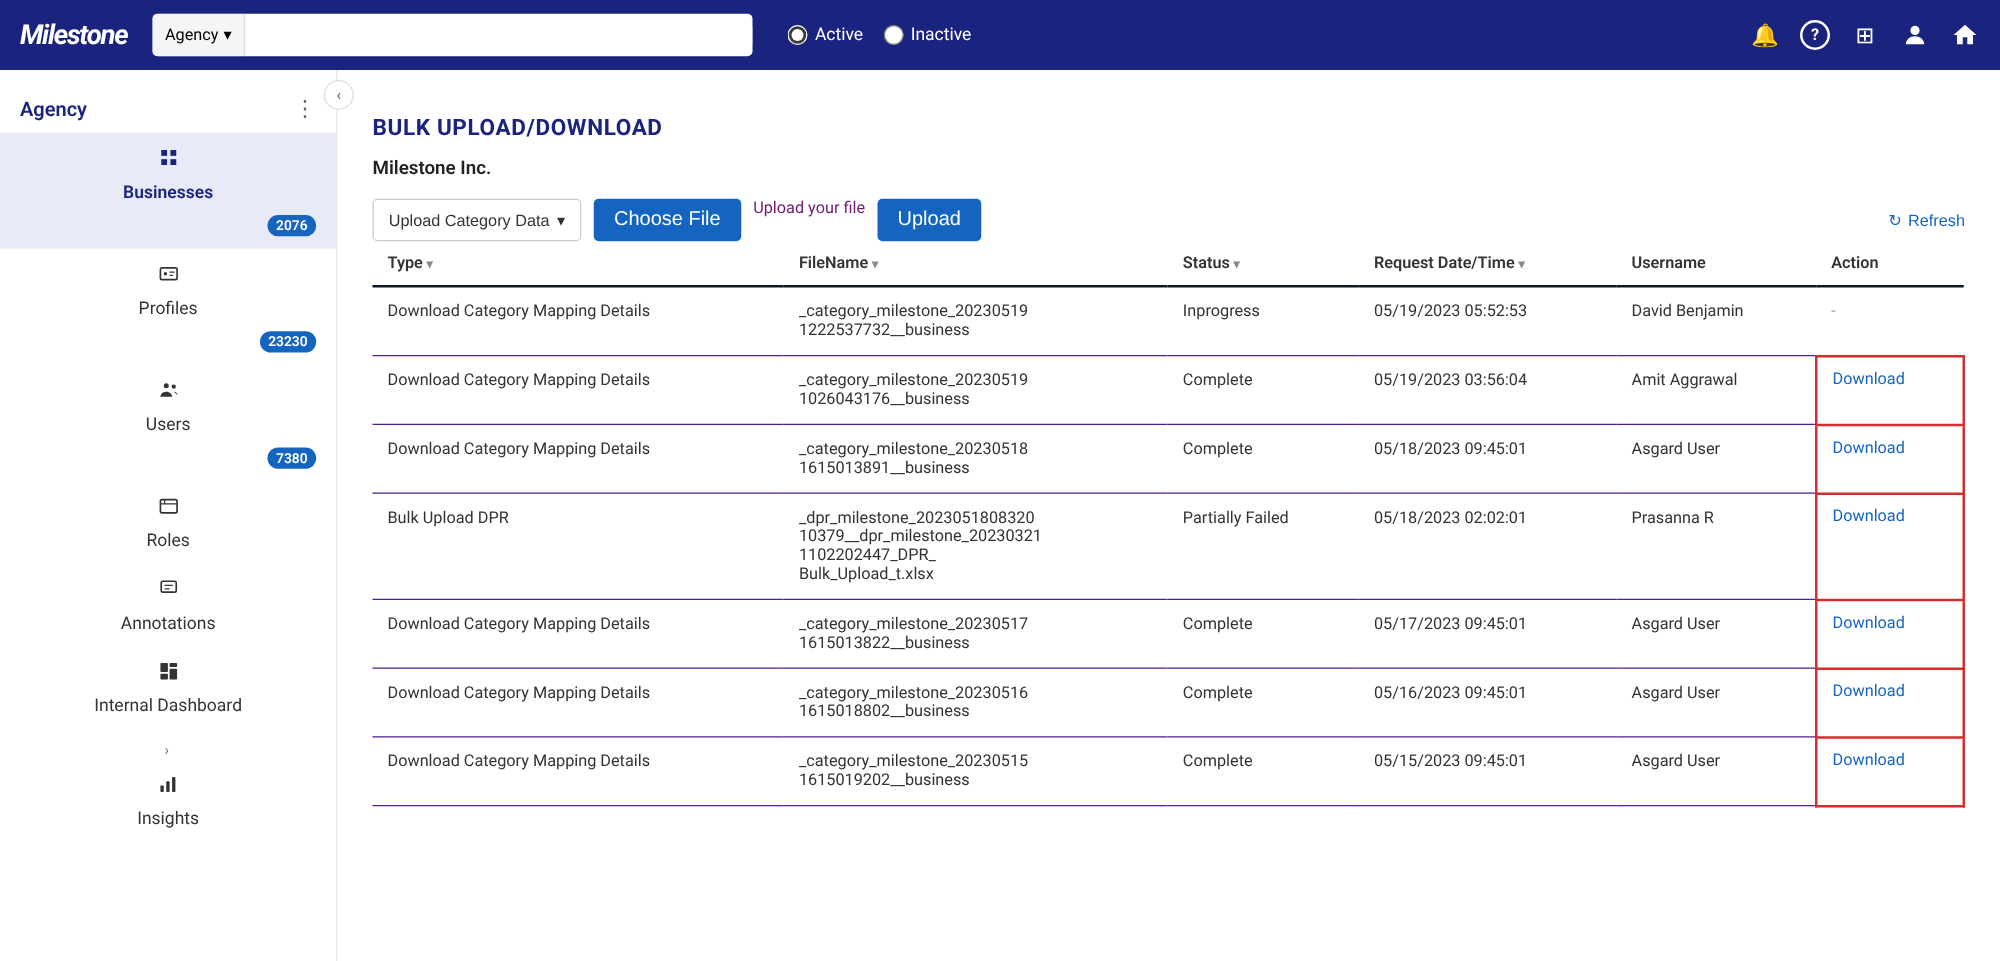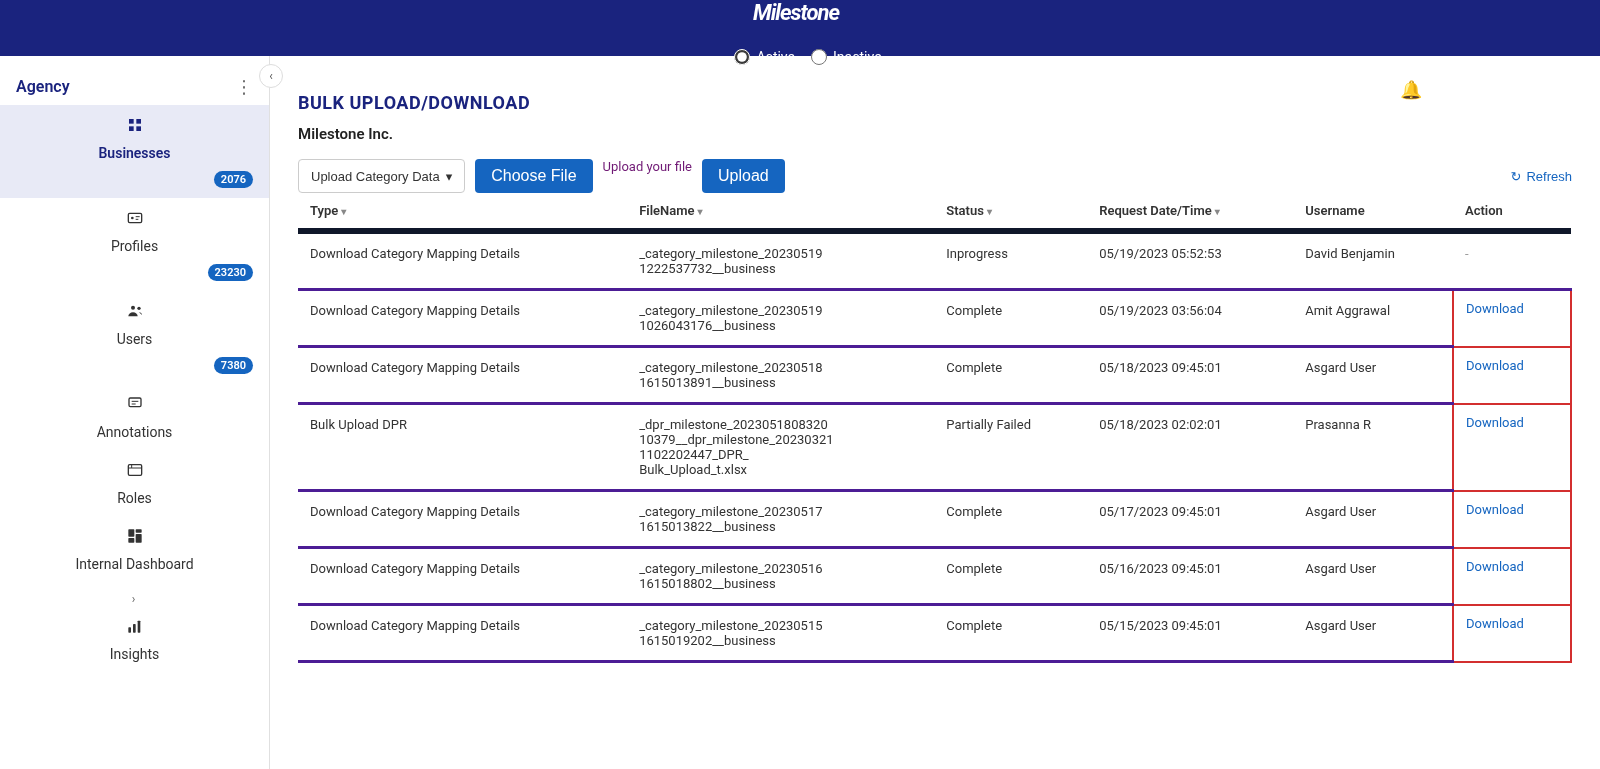--- a/index.html
+++ b/index.html
@@ -9,21 +9,20 @@
     .topnav {
       background: #1a237e;
       height: 56px;
       display: flex;
       align-items: center;
       padding: 0 16px;
       gap: 12px;
       position: fixed;
       top: 0; left: 0; right: 0;
       z-index: 100;
-      flex-direction: column;
     }
     .topnav-logo {
       color: white;
       font-size: 22px;
       font-weight: bold;
       font-style: italic;
       letter-spacing: -1px;
       margin-right: 8px;
     }
     .topnav-search-wrap {
@@ -250,32 +249,32 @@
     .data-table {
       width: 100%;
       border-collapse: collapse;
     }
     .data-table th {
       text-align: left;
       padding: 10px 12px;
       font-size: 13px;
       font-weight: 600;
       color: #333;
-      border-bottom: 6px solid #0f172a;
+      border-bottom: 2px solid #0f172a;
     }
     .data-table th .sort-icon {
       font-size: 10px;
       color: #888;
       margin-left: 3px;
     }
     .data-table td {
       padding: 12px 12px;
       font-size: 13px;
       color: #333;
-      border-bottom: 3px solid #4c1d95;
+      border-bottom: 1px solid #4c1d95;
       vertical-align: top;
     }
 
     .action-download {
       color: #1565c0;
       cursor: pointer;
       text-decoration: none;
       font-size: 13px;
     }
     .action-dash {
@@ -369,36 +368,36 @@
               <circle cx="18" cy="8" r="2.5"></circle>
               <path d="M18 14c2.5 0 4.5 1.8 4.5 4"></path>
             </svg>
           </span>
           <span>Users</span>
           <span class="badge">7380</span>
         </div>
         <div class="sidebar-nav-item">
           <span class="nav-icon">
             <svg width="16" height="16" viewBox="0 0 24 24" fill="currentColor">
+              <rect x="2" y="4" width="20" height="16" rx="2" fill="none" stroke="currentColor" stroke-width="2"></rect>
+              <line x1="2" y1="9" x2="22" y2="9" stroke="currentColor" stroke-width="1.5"></line>
+              <line x1="7" y1="4" x2="7" y2="9" stroke="currentColor" stroke-width="1.5"></line>
+            </svg>
+          </span>
+          <span>Roles</span>
+        </div>
+        <div class="sidebar-nav-item">
+          <span class="nav-icon">
+            <svg width="16" height="16" viewBox="0 0 24 24" fill="currentColor">
               <rect x="3" y="3" width="18" height="13" rx="2" fill="none" stroke="currentColor" stroke-width="2"></rect>
               <line x1="7" y1="8" x2="17" y2="8" stroke="currentColor" stroke-width="1.5"></line>
               <line x1="7" y1="12" x2="13" y2="12" stroke="currentColor" stroke-width="1.5"></line>
             </svg>
           </span>
           <span>Annotations</span>
-        </div>
-        <div class="sidebar-nav-item">
-          <span class="nav-icon">
-            <svg width="16" height="16" viewBox="0 0 24 24" fill="currentColor">
-              <rect x="2" y="4" width="20" height="16" rx="2" fill="none" stroke="currentColor" stroke-width="2"></rect>
-              <line x1="2" y1="9" x2="22" y2="9" stroke="currentColor" stroke-width="1.5"></line>
-              <line x1="7" y1="4" x2="7" y2="9" stroke="currentColor" stroke-width="1.5"></line>
-            </svg>
-          </span>
-          <span>Roles</span>
         </div>
         <div class="sidebar-nav-item">
           <span class="nav-icon">
             <svg width="16" height="16" viewBox="0 0 24 24" fill="currentColor">
               <rect x="2" y="2" width="9" height="11" rx="1"></rect>
               <rect x="13" y="2" width="9" height="5" rx="1"></rect>
               <rect x="2" y="15" width="9" height="7" rx="1"></rect>
               <rect x="13" y="9" width="9" height="13" rx="1"></rect>
             </svg>
           </span>

